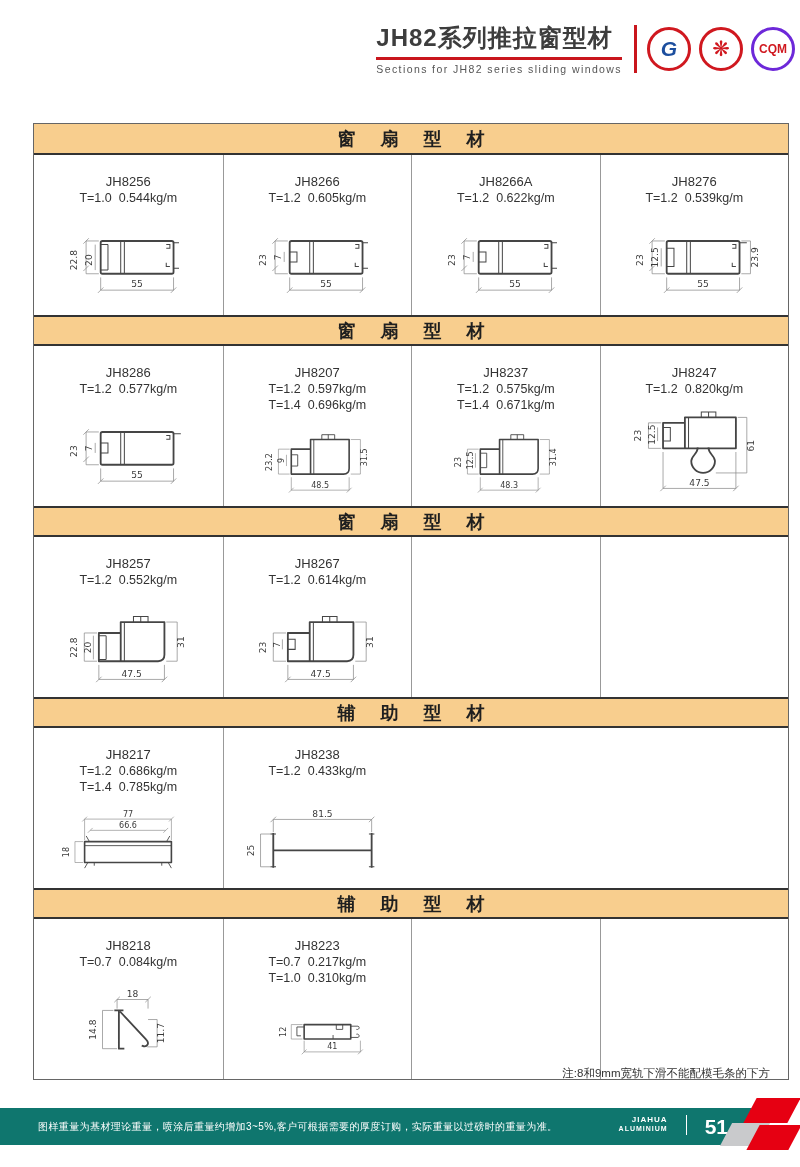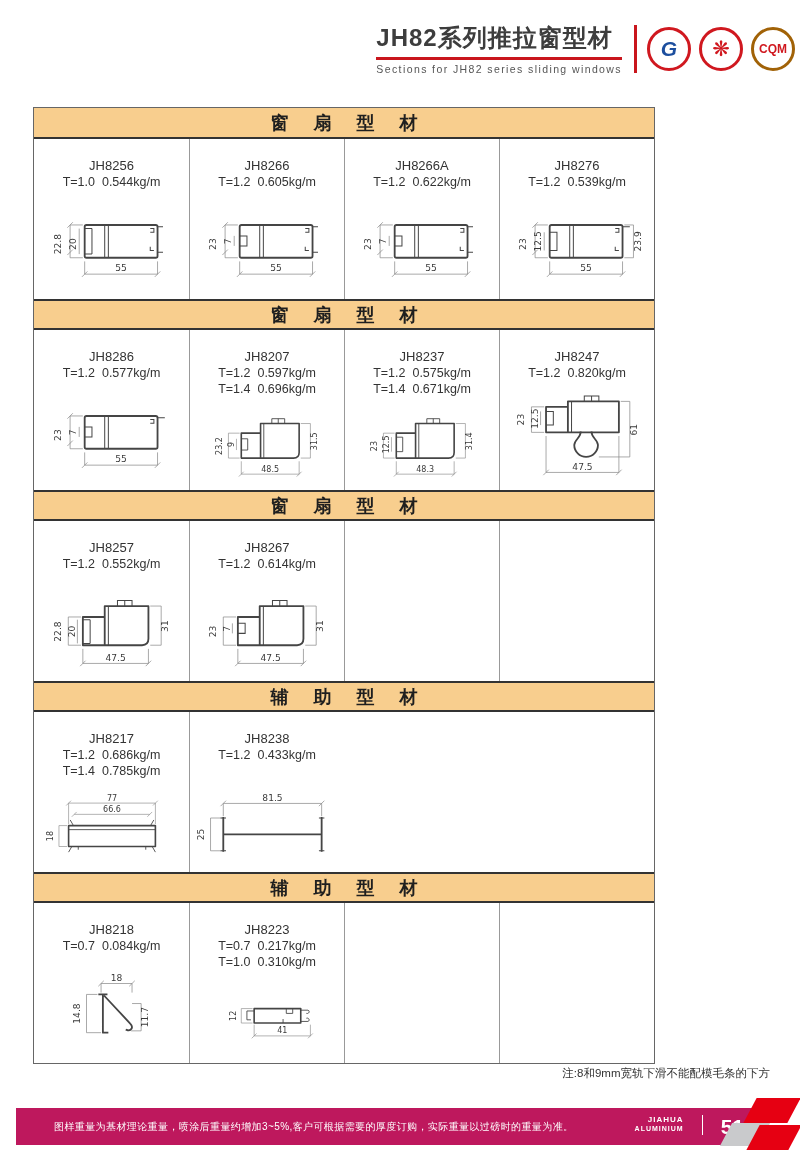--- a/index.html
+++ b/index.html
@@ -10,43 +10,43 @@
   .header { position:absolute; top:22px; right:5px; display:flex; align-items:center; }
   .title-block { margin-right:12px; }
   .title { font-size:24px; font-weight:bold; color:#3d3d3d; letter-spacing:1px; white-space:nowrap; }
   .red-rule { height:3px; background:#c9161d; margin:3px 0 3px; }
   .subtitle { font-size:10.5px; color:#555; letter-spacing:1.4px; white-space:nowrap; }
   .vdivider { width:3px; height:48px; background:#c9161d; margin-right:10px; }
   .logos { display:flex; gap:8px; align-items:center; }
   .logo { width:44px; height:44px; border-radius:50%; display:flex; align-items:center; justify-content:center; background:#fff; }
   .logo-gb { border:3px solid #d0181f; color:#1c4e9e; font-weight:bold; font-style:italic; font-size:21px; }
   .logo-emblem { border:3px solid #d0181f; color:#d0181f; font-size:21px; }
-  .logo-cqm { border:3px solid #a16207; color:#d0181f; font-weight:900; font-size:12px; letter-spacing:0; }
+  .logo-cqm { border:3px solid #6d28d9; color:#d0181f; font-weight:900; font-size:12px; letter-spacing:0; }
 
   
-  .table { position:absolute; top:107px; left:33px; width:622px; border:1px solid #666; background:#fff; }
+  .table { position:absolute; top:123px; left:33px; width:756px; border:1px solid #666; background:#fff; }
   .band { height:31px; background:#F8CE8E; border-top:2px solid #333; border-bottom:2px solid #333;
           display:flex; align-items:center; justify-content:center;
           font-size:18px; font-weight:bold; color:#1f1f1f; letter-spacing:10px; text-indent:10px; }
   .table > .section:first-child .band { border-top:none; }
   .row { display:grid; grid-template-columns:repeat(4,1fr); height:160px; }
   .cell { display:flex; flex-direction:column; align-items:center; padding-top:18px; overflow:hidden; }
   .cell + .cell { border-left:1px solid #999; }
   .pcode { font-size:13px; color:#333; line-height:17px; }
   .pspec { font-size:12.5px; color:#333; line-height:16px; white-space:pre; }
   .cell svg { display:block; margin-top:auto; margin-bottom:3px; }
 
   svg .p { fill:none; stroke:#454545; stroke-width:2; stroke-linejoin:round; stroke-linecap:square; }
   svg .t { fill:none; stroke:#454545; stroke-width:1.1; }
   svg .d { fill:none; stroke:#8a8a8a; stroke-width:0.8; }
   svg text { fill:#3a3a3a; font-size:10px; text-anchor:middle; font-family:"DejaVu Sans",sans-serif; }
 
   
   .note { position:absolute; top:1066px; left:33px; width:737px; text-align:right; font-size:11.5px; color:#333; }
-  .footer-band { position:absolute; left:16px; top:1108px; width:752px; height:37px; background:#be185d;
+  .footer-band { position:absolute; left:0; top:1108px; width:752px; height:37px; background:#0f766e;
                  clip-path:polygon(0 0,100% 0,calc(100% - 13px) 100%,0 100%);
                  display:flex; align-items:center; }
   .disclaimer { color:#fff; font-size:10px; letter-spacing:0.4px; padding-left:38px; white-space:nowrap; }
   .brand { margin-left:auto; padding-right:24px; display:flex; align-items:flex-start; gap:18px; }
   .brand-text { text-align:right; color:#fff; font-weight:bold; line-height:1.25; letter-spacing:1px; }
   .brand-top { font-size:8px; } .brand-bottom { font-size:7px; }
   .vline { width:1px; height:20px; background:#fff; }
   .pageno { color:#fff; font-size:21px; font-weight:bold; }
   .par { position:absolute; transform:skewX(-28deg); }
   .par1 { left:750px; top:1098px; width:44px; height:25px; background:#e60012; }

